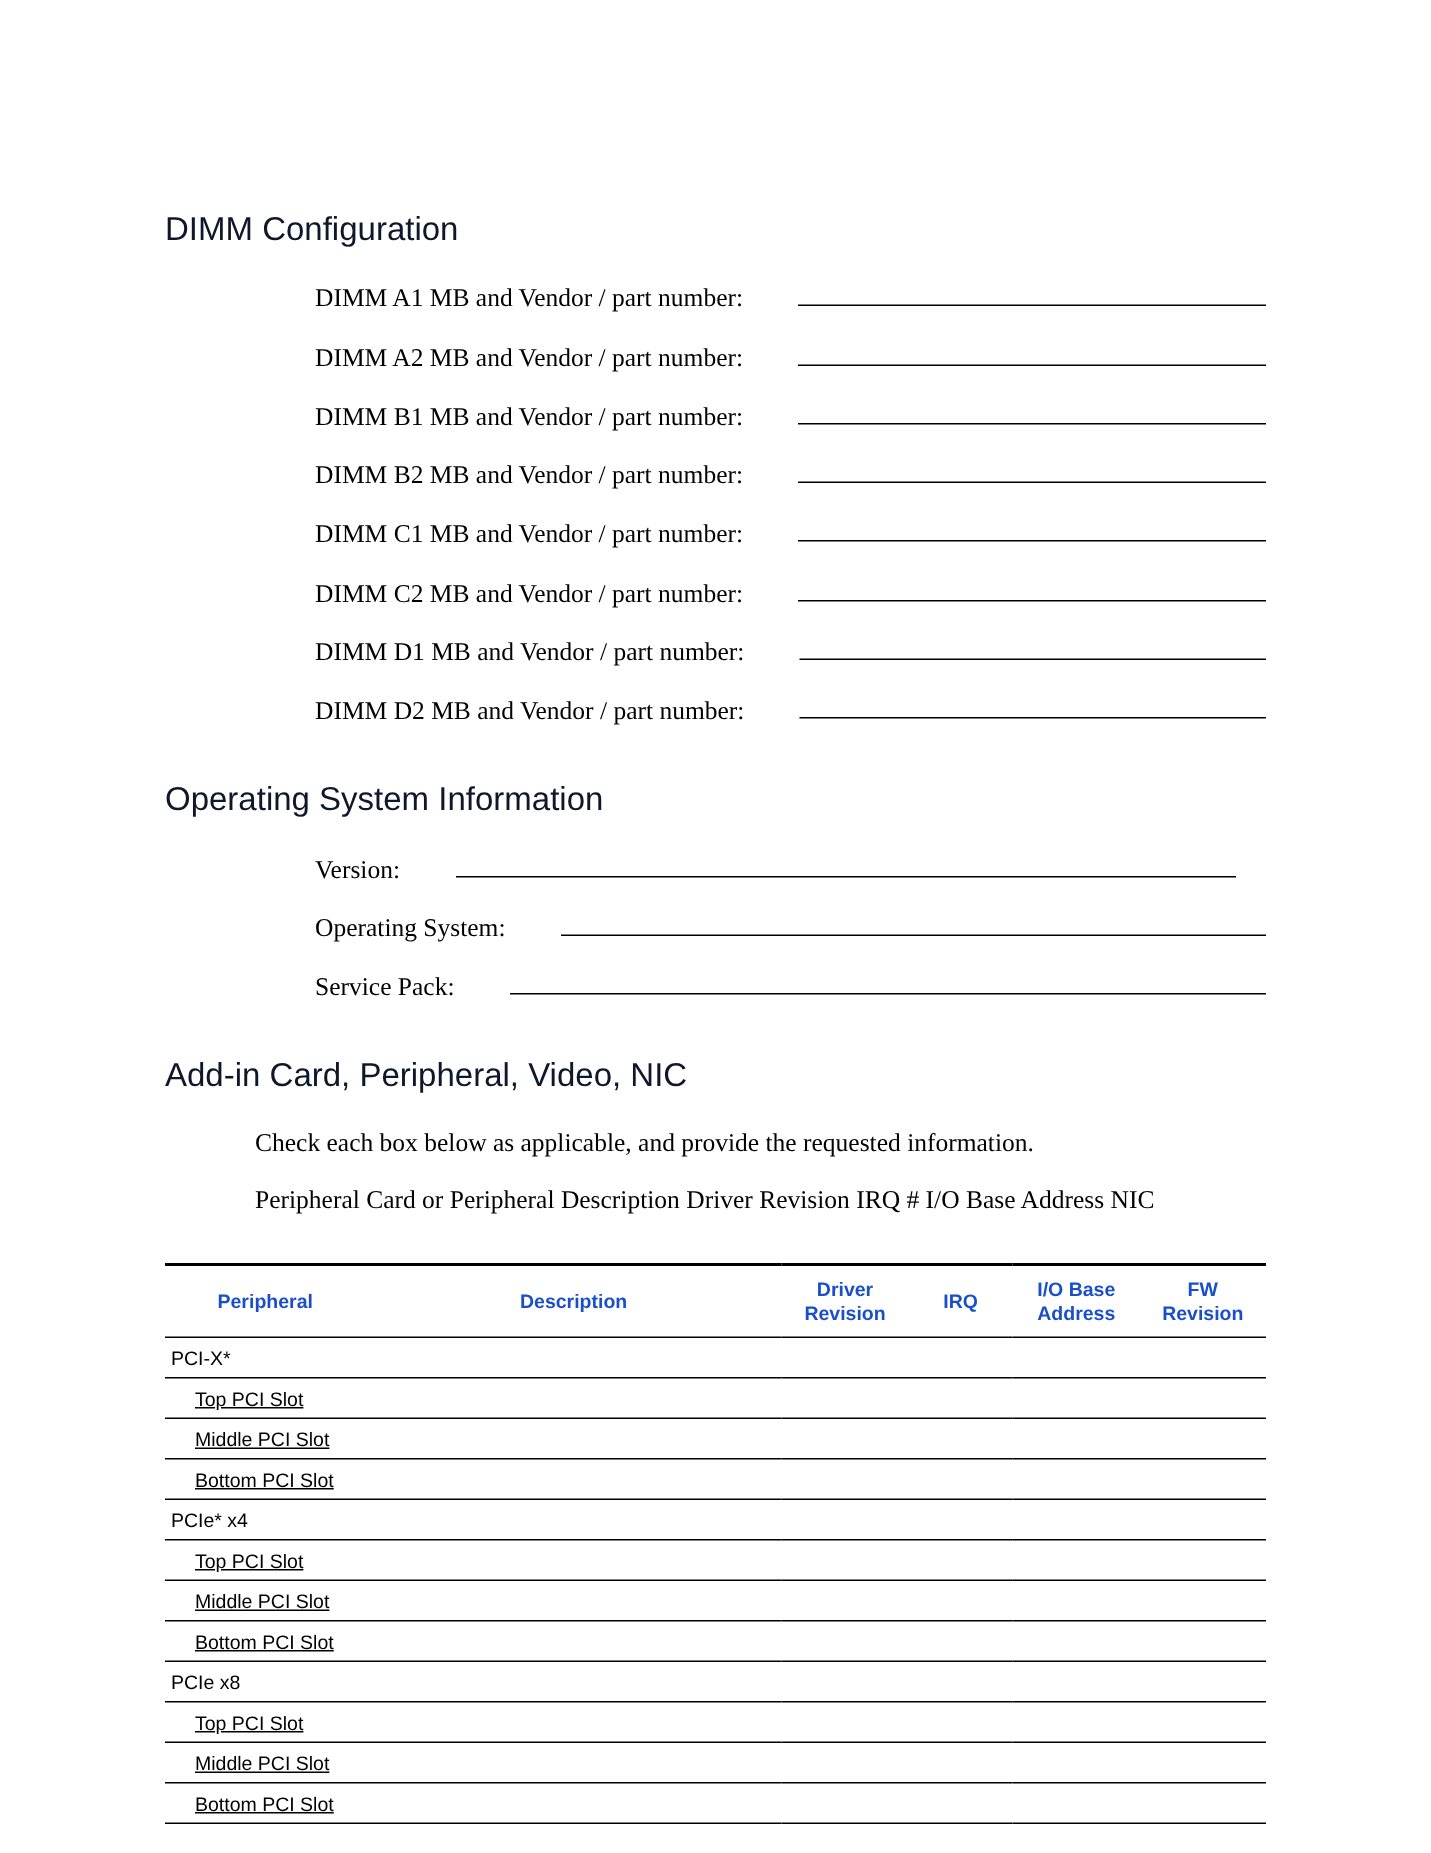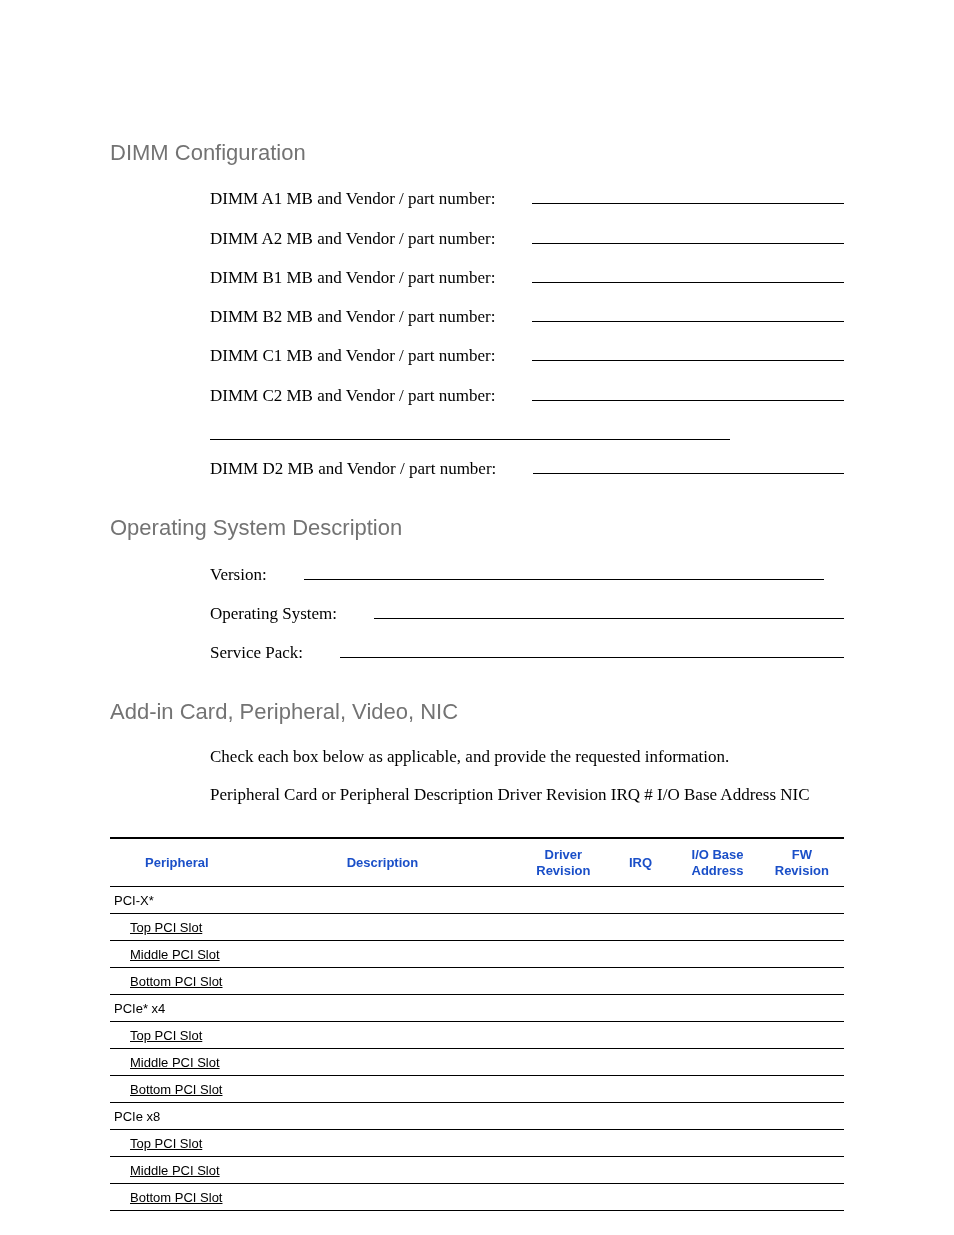--- a/index.html
+++ b/index.html
@@ -11,21 +11,21 @@
     width: 954px;
   }
   .page {
     padding: 140px 110px 60px 110px;
     box-sizing: border-box;
     width: 954px;
   }
   .section-heading {
     font-family: Helvetica, Arial, sans-serif;
     font-size: 22px;
-    color: #737373;
+    color: #0f172a;
     font-weight: 400;
     margin: 0 0 22px 0;
   }
   .field-block {
     margin-left: 100px;
     margin-right: 0;
   }
   .field-line {
     font-family: "Times New Roman", Times, serif;
     font-size: 17px;
@@ -42,21 +42,21 @@
   .field-line .rule {
     flex: 1 1 auto;
     border-bottom: 1px solid #000;
     height: 0.9em;
     min-width: 40px;
     max-width: 520px;
   }
   .intro-line {
     font-family: "Times New Roman", Times, serif;
     font-size: 17px;
-    margin-left: 100px;
+    margin-left: 60px;
     margin-bottom: 18px;
   }
   .section-gap {
     height: 18px;
   }
   table.periph {
     border-collapse: collapse;
     width: 100%;
     margin-top: 32px;
     font-family: Helvetica, Arial, sans-serif;
@@ -126,31 +126,32 @@
       </div>
       <div class="field-line">
         <span class="label">DIMM C1 MB and Vendor / part number:</span>
         <span class="rule"></span>
       </div>
       <div class="field-line">
         <span class="label">DIMM C2 MB and Vendor / part number:</span>
         <span class="rule"></span>
       </div>
       <div class="field-line">
+        <span class="label">DIMM D1 MB and Vendor / part number:</span>
         <span class="rule"></span>
       </div>
       <div class="field-line">
         <span class="label">DIMM D2 MB and Vendor / part number:</span>
         <span class="rule"></span>
       </div>
     </div>
 
   <div class="section-gap"></div>
 
-  <h2 class="section-heading">Operating System Description</h2>
+  <h2 class="section-heading">Operating System Information</h2>
   <div class="field-block" id="os-fields">
       <div class="field-line">
         <span class="label">Version:</span>
         <span class="rule"></span>
       </div>
       <div class="field-line">
         <span class="label">Operating System:</span>
         <span class="rule"></span>
       </div>
       <div class="field-line">

